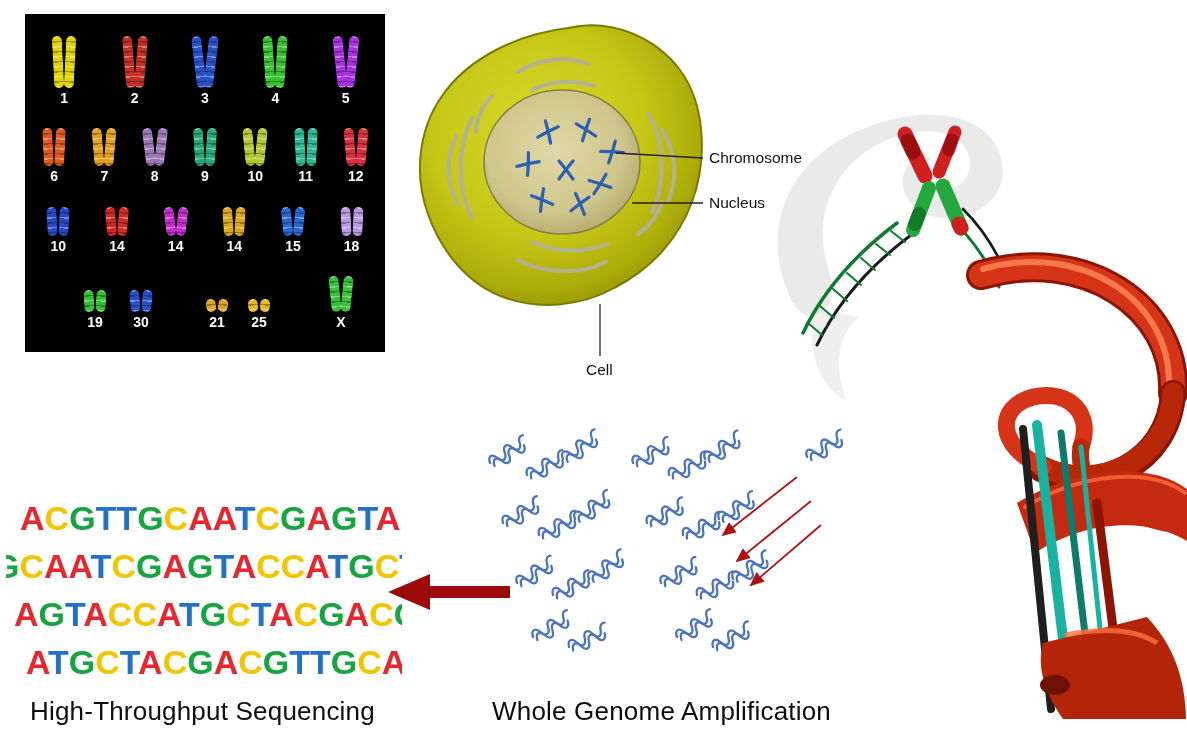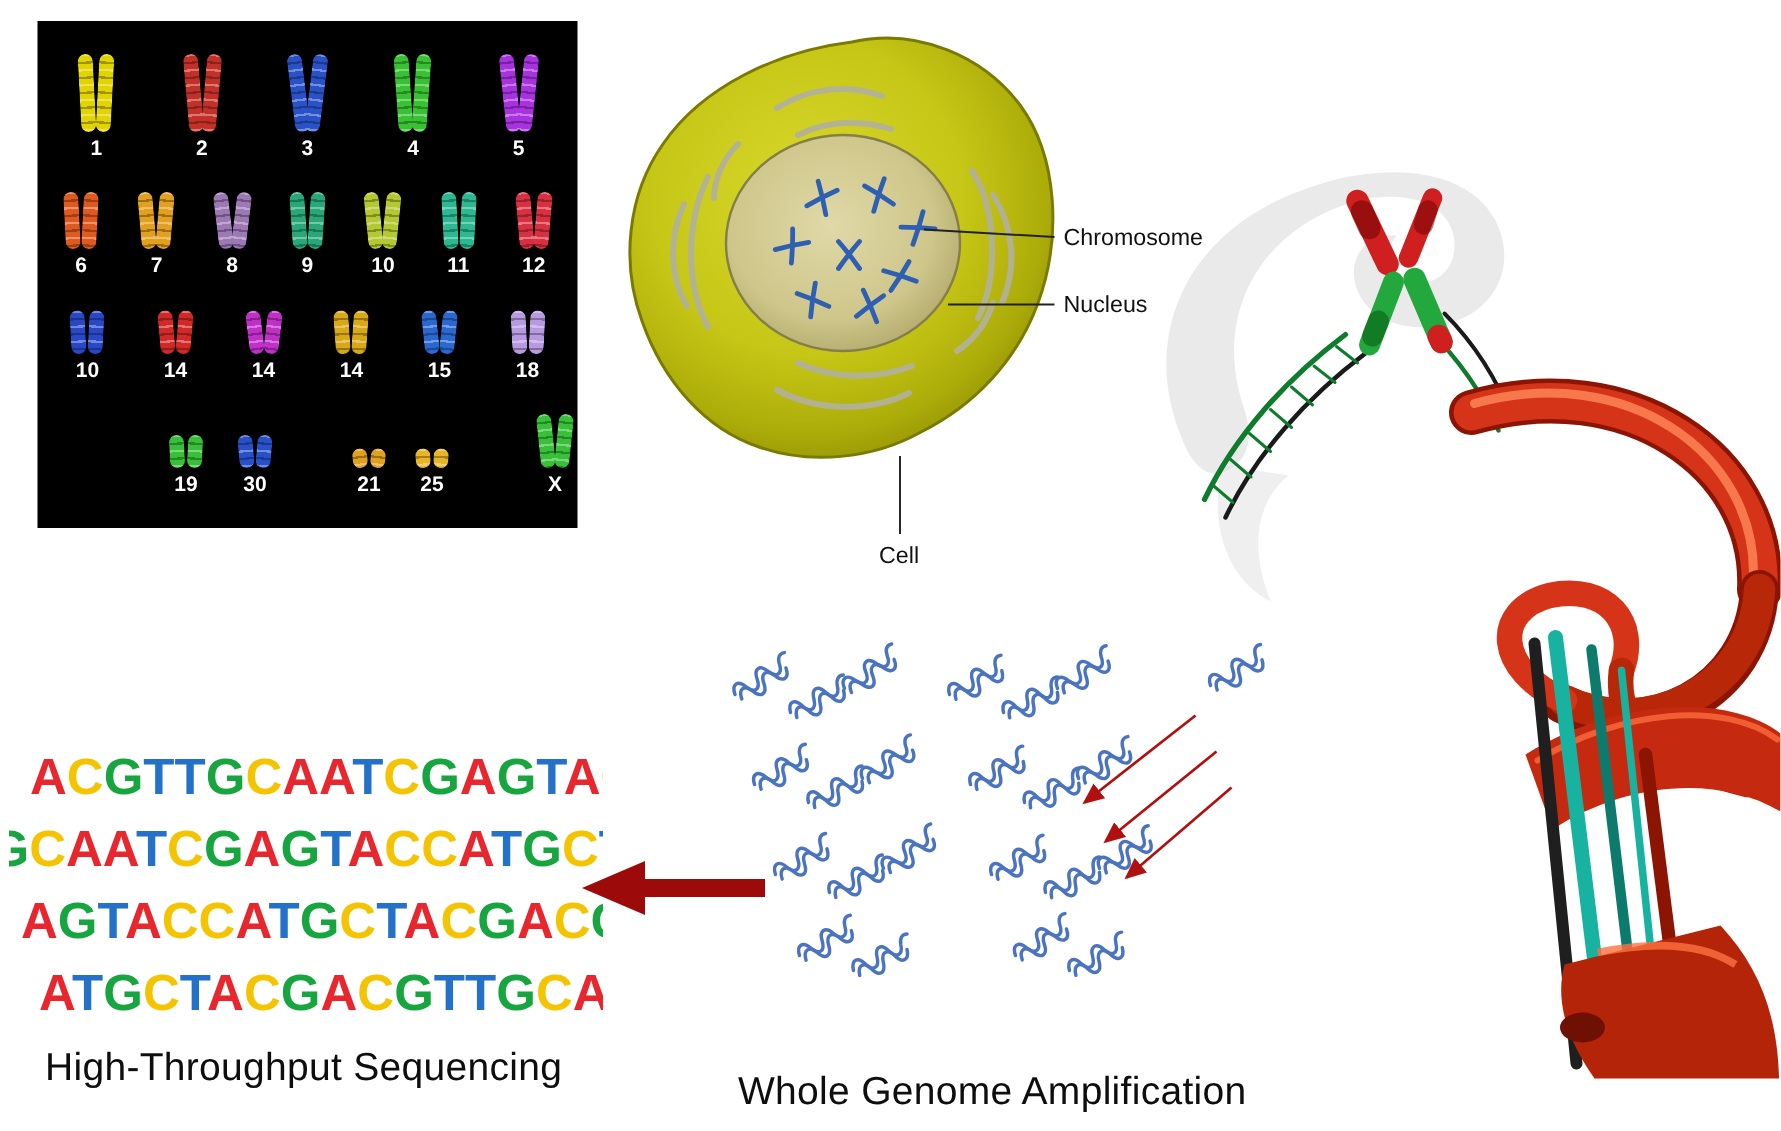--- a/index.html
+++ b/index.html
@@ -23,41 +23,41 @@
   .k-bars{display:flex;align-items:flex-end;justify-content:center;gap:2px;}
   .k-bar{
     display:inline-block;width:10px;border-radius:5px;
     background-image:repeating-linear-gradient(to bottom,
       rgba(255,255,255,.35) 0 1.5px,
       rgba(255,255,255,0) 1.5px 5px,
       rgba(0,0,0,.30) 5px 6.5px,
       rgba(0,0,0,0) 6.5px 10px);
   }
   .k-num{color:#fff;font-weight:700;font-size:14px;margin-top:2px;text-align:center;}
-  .k-row-3{justify-content:flex-end;}
+  .k-row-3{justify-content:center;}
   .k-row-3 .k-pair:nth-child(1){margin-left:26px;}
   .k-row-3 .k-pair:nth-child(2){margin-left:24px;}
   .k-row-3 .k-pair:nth-child(3){margin-left:54px;}
   .k-row-3 .k-pair:nth-child(4){margin-left:20px;}
   .k-row-3 .k-pair:nth-child(5){margin-left:60px;}
 
   
   #sequence-block{
     left:6px;top:490px;width:396px;height:198px;
     overflow:hidden;padding-top:4px;
   }
   .seq-line{
     font-weight:700;font-size:34px;line-height:48px;
     white-space:nowrap;letter-spacing:0;
   }
 
   
   .caption{position:absolute;font-size:26px;color:#0e0e0e;letter-spacing:.2px;}
   #caption-seq{left:30px;top:696px;}
-  #caption-amp{left:492px;top:712px;}
+  #caption-amp{left:492px;top:696px;}
 
   svg{position:absolute;overflow:visible;}
   text{font-family:"Liberation Sans",sans-serif;}
 </style>
 </head>
 <body>
 
 <div id="karyotype" class="abs">
   <div class="k-rows">
       <div class="k-row k-row-0">

